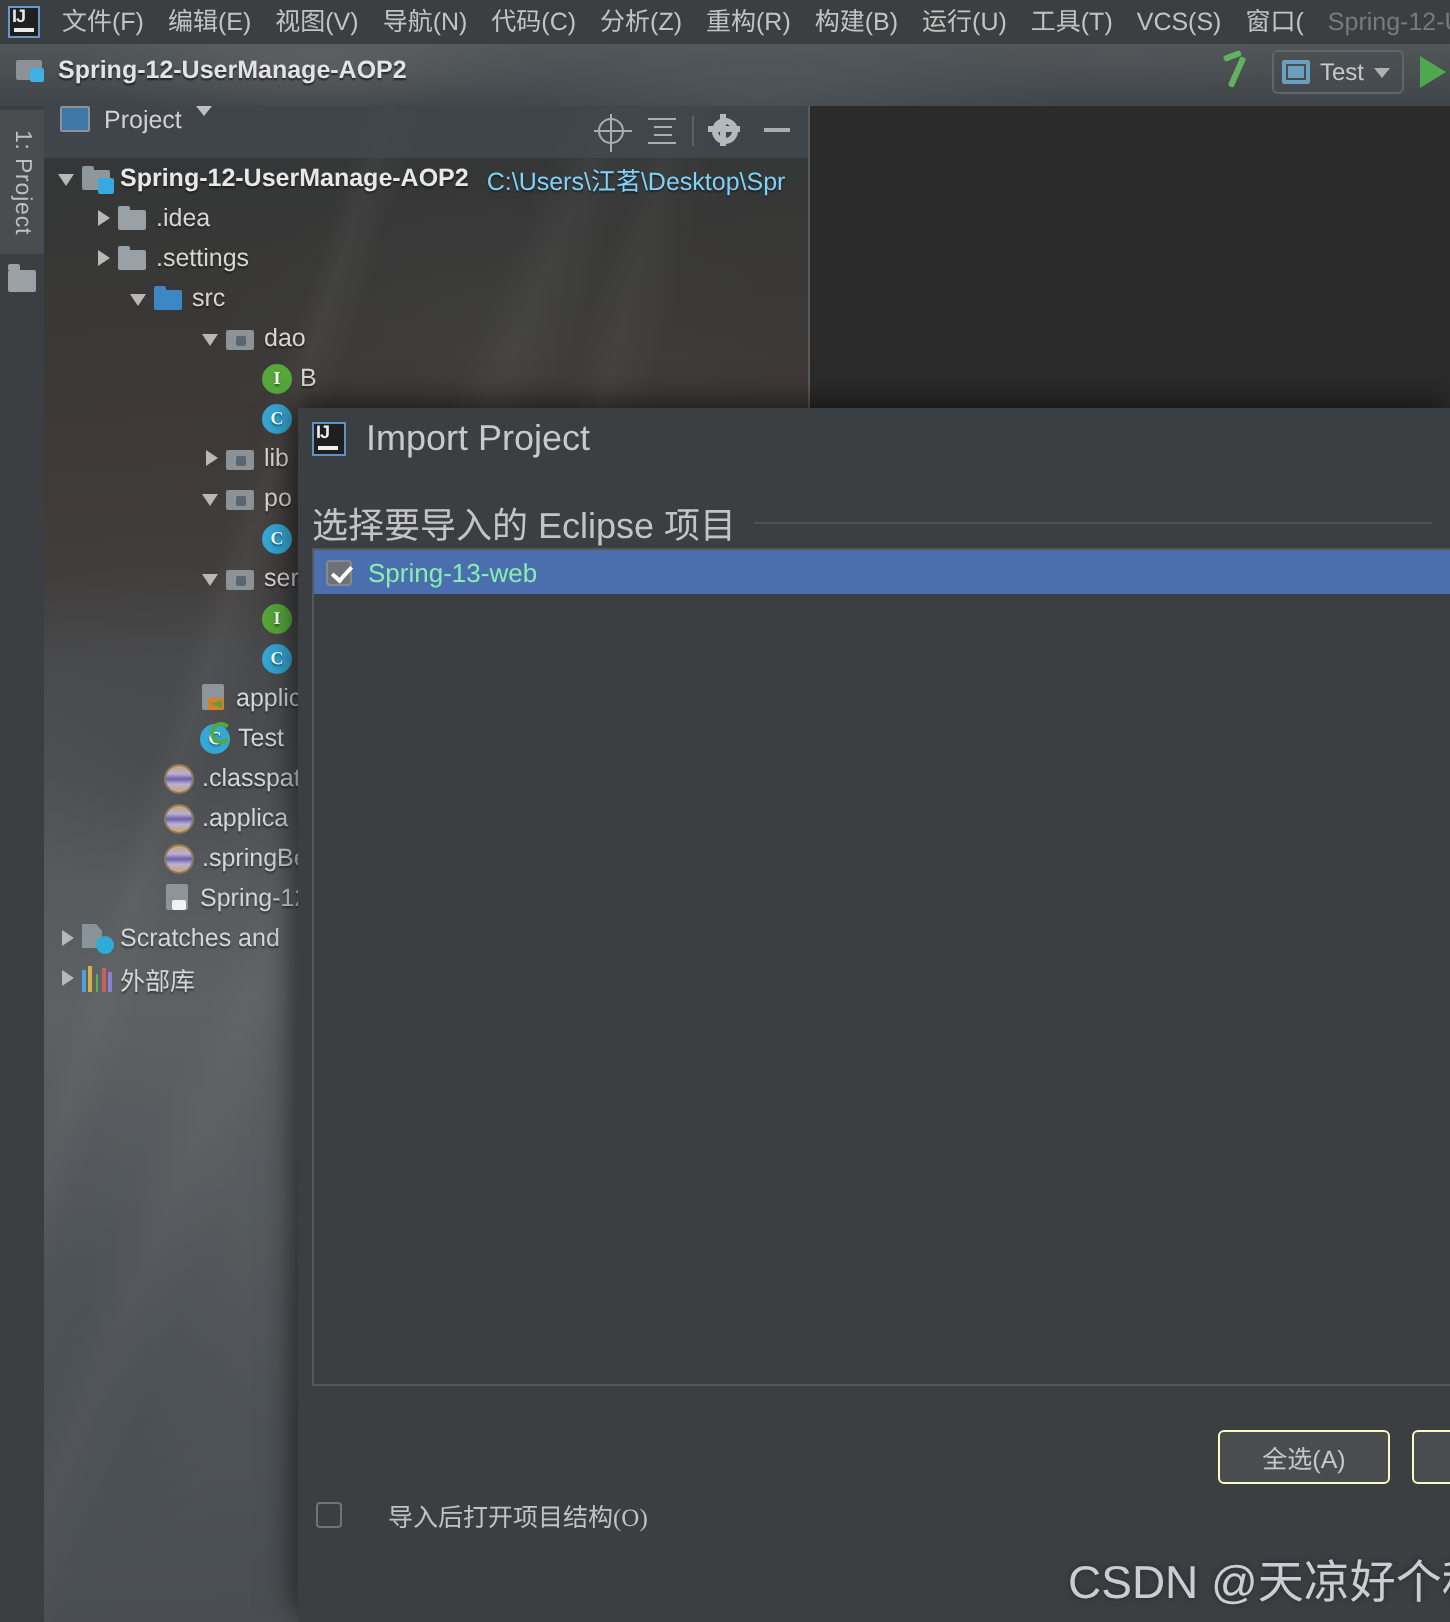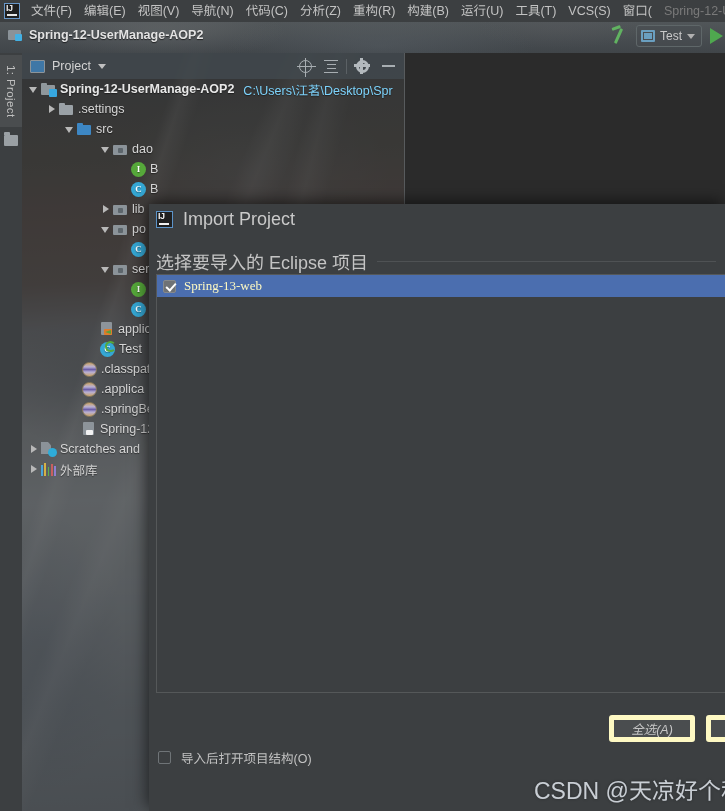--- a/index.html
+++ b/index.html
@@ -171,21 +171,21 @@
   }
 
   
   .projectpanel {
     position: absolute; left: 22px; top: 53px; width: 383px; height: 758px;
     z-index: 5; overflow: hidden;
   }
   .pp-header {
     position: absolute; left: 0; top: 0; width: 383px; height: 26px;
     background: rgba(66,73,78,.82);
-    display: flex; align-items: center;
+    display: flex; align-items: flex-start;
   }
   .pp-title-icon {
     width: 15px; height: 13px; margin-left: 8px;
     border: 1.6px solid #8d9499; border-radius: 1px; background: #3f77a6;
     flex: 0 0 auto;
   }
   .pp-title {
     margin-left: 7px; font-size: 12.5px; color: #d2d2d2;
   }
   .pp-caret {
@@ -403,50 +403,49 @@
 
   .listbox {
     position: absolute; left: 156px; top: 274px; width: 569px; height: 419px;
     background: #3c3f41; border: 1px solid #555859; border-right: none;
     z-index: 21; overflow: hidden;
   }
   .listrow {
     height: 22px; display: flex; align-items: center; padding-left: 6px;
     font-size: 13px; color: #d8d8d8;
   }
-  .listrow.selected { background: #4b6eaf; color: #fef9c3; font-family: Liberation Serif, serif; }
+  .listrow.selected { background: #4b6eaf; color: #86efac; }
   .chk {
     width: 13px; height: 13px; background: #6f7275; border: 1px solid #86898c;
     border-radius: 2px; position: relative; flex: 0 0 auto;
   }
   .chk.checked::after {
     content: ""; position: absolute; left: 3.6px; top: 0.6px;
     width: 4px; height: 8px; border: solid #ffffff;
     border-width: 0 2px 2px 0; transform: rotate(42deg);
   }
   .chk.empty { background: #3c3f41; border-color: #6f7477; }
   .listrow .lbl { margin-left: 8px; }
 
   .btn {
     height: 27px; min-width: 86px; padding: 0 14px;
-    background: #4a4d4f; border: 5px solid #fef9c3; border-radius: 3px;
+    background: #4a4d4f; border: 1px solid #fef9c3; border-radius: 3px;
     color: #c6c6c6; font-size: 12.5px;
     display: inline-flex; align-items: center; justify-content: center;
     font-family: "Liberation Sans", sans-serif;
-    font-style: italic;
   }
   .btn.primary { background: #4b6eaf; border-color: #4b6eaf; color: #ffffff; }
 
   .btn-selectall { position: absolute; left: 609px; top: 715px; z-index: 22; }
   .btn-unselectall { position: absolute; left: 706px; top: 715px; z-index: 22; }
 
   .open-struct {
     position: absolute; left: 158px; top: 748px; z-index: 22;
-    display: flex; align-items: center; gap: 10px;
-    font-size: 12.5px; color: #c2c2c2;
+    display: flex; align-items: center; gap: 23px;
+    font-size: 12.5px; color: #c2c2c2; font-family: Liberation Serif, serif;
   }
 
   .btn-row {
     position: absolute; left: 437px; top: 777px; z-index: 22;
     display: flex; align-items: center; gap: 8px;
   }
 
   
   .watermark {
     position: absolute; left: 534px; top: 772px; z-index: 40;
@@ -538,20 +537,25 @@
 
       <div class="trow" style="padding-left:6px">
         <span class="twist open"></span>
         <span class="ic ic-module">
             <i class="badge"></i>
           </span>
         <span class="tlabel bold">Spring-12-UserManage-AOP2</span>
         <span class="tpath">C:\Users\江茗\Desktop\Spr</span>
       </div>
 
+      <div class="trow" style="padding-left:24px">
+        <span class="twist closed"></span>
+        <span class="ic ic-folder"></span>
+        <span class="tlabel">.idea</span>
+      </div>
 
       <div class="trow" style="padding-left:24px">
         <span class="twist closed"></span>
         <span class="ic ic-folder"></span>
         <span class="tlabel">.settings</span>
       </div>
 
       <div class="trow" style="padding-left:42px">
         <span class="twist open"></span>
         <span class="ic ic-folder blue"></span>

